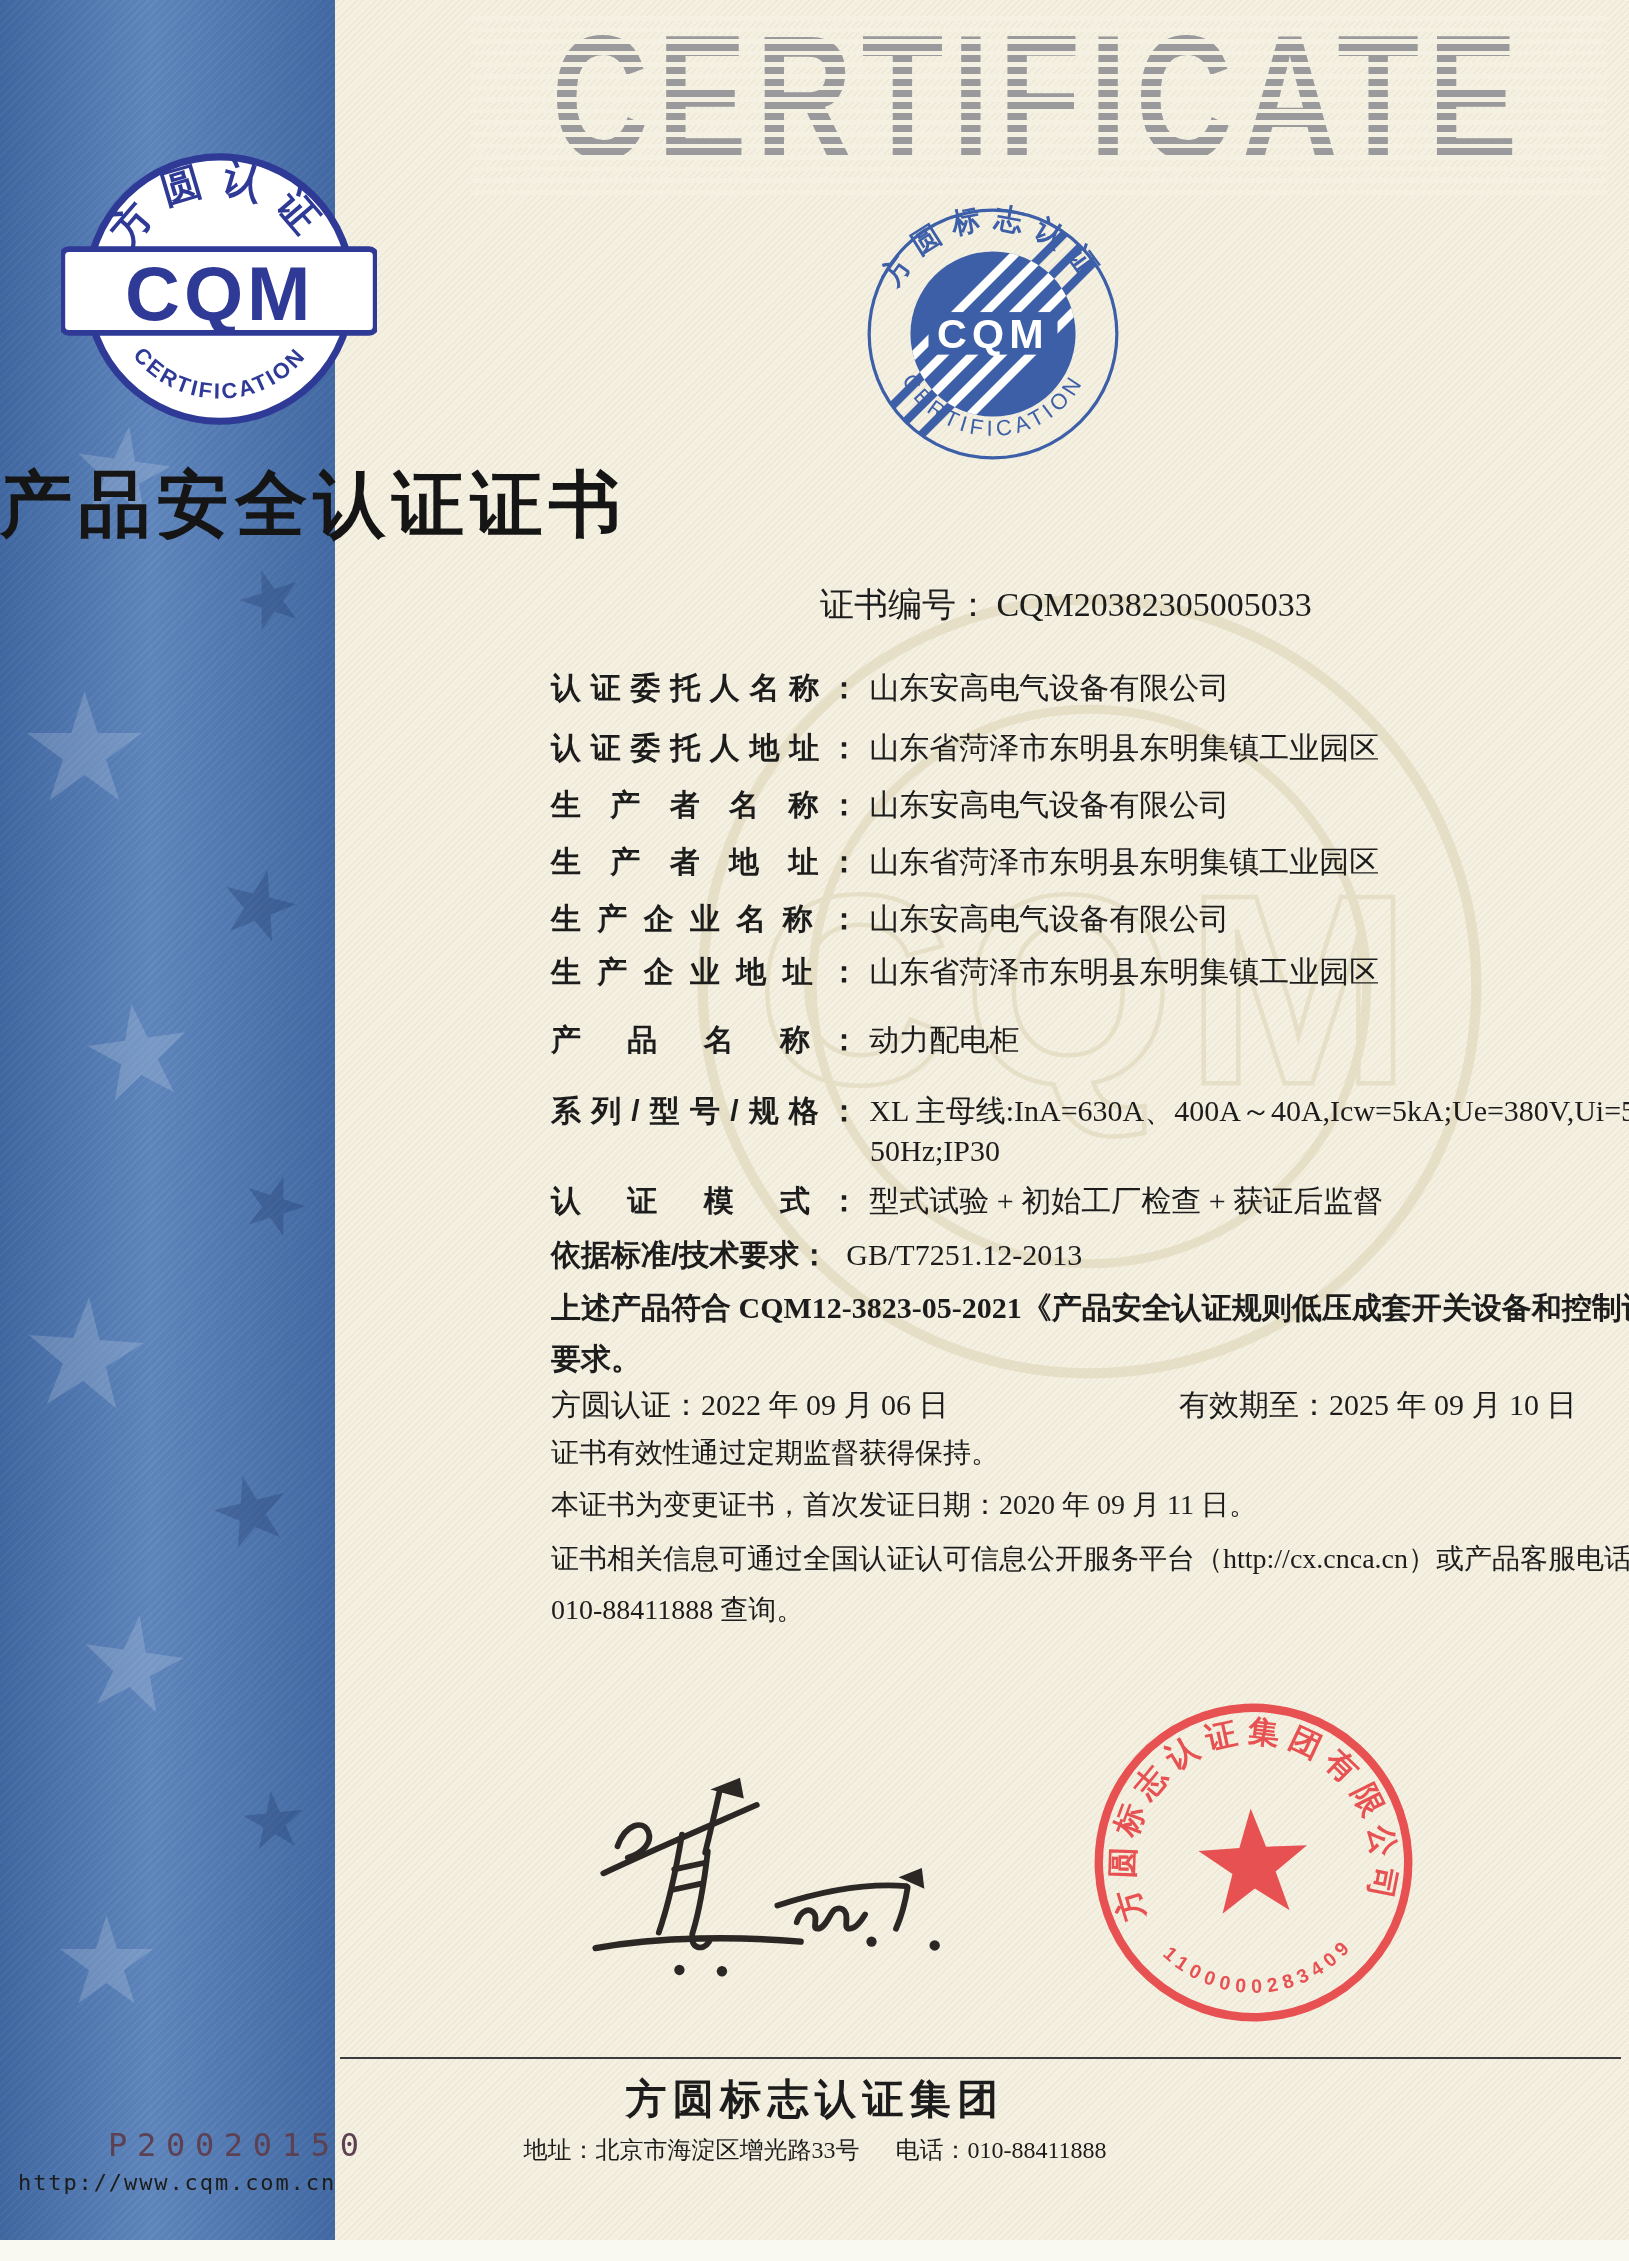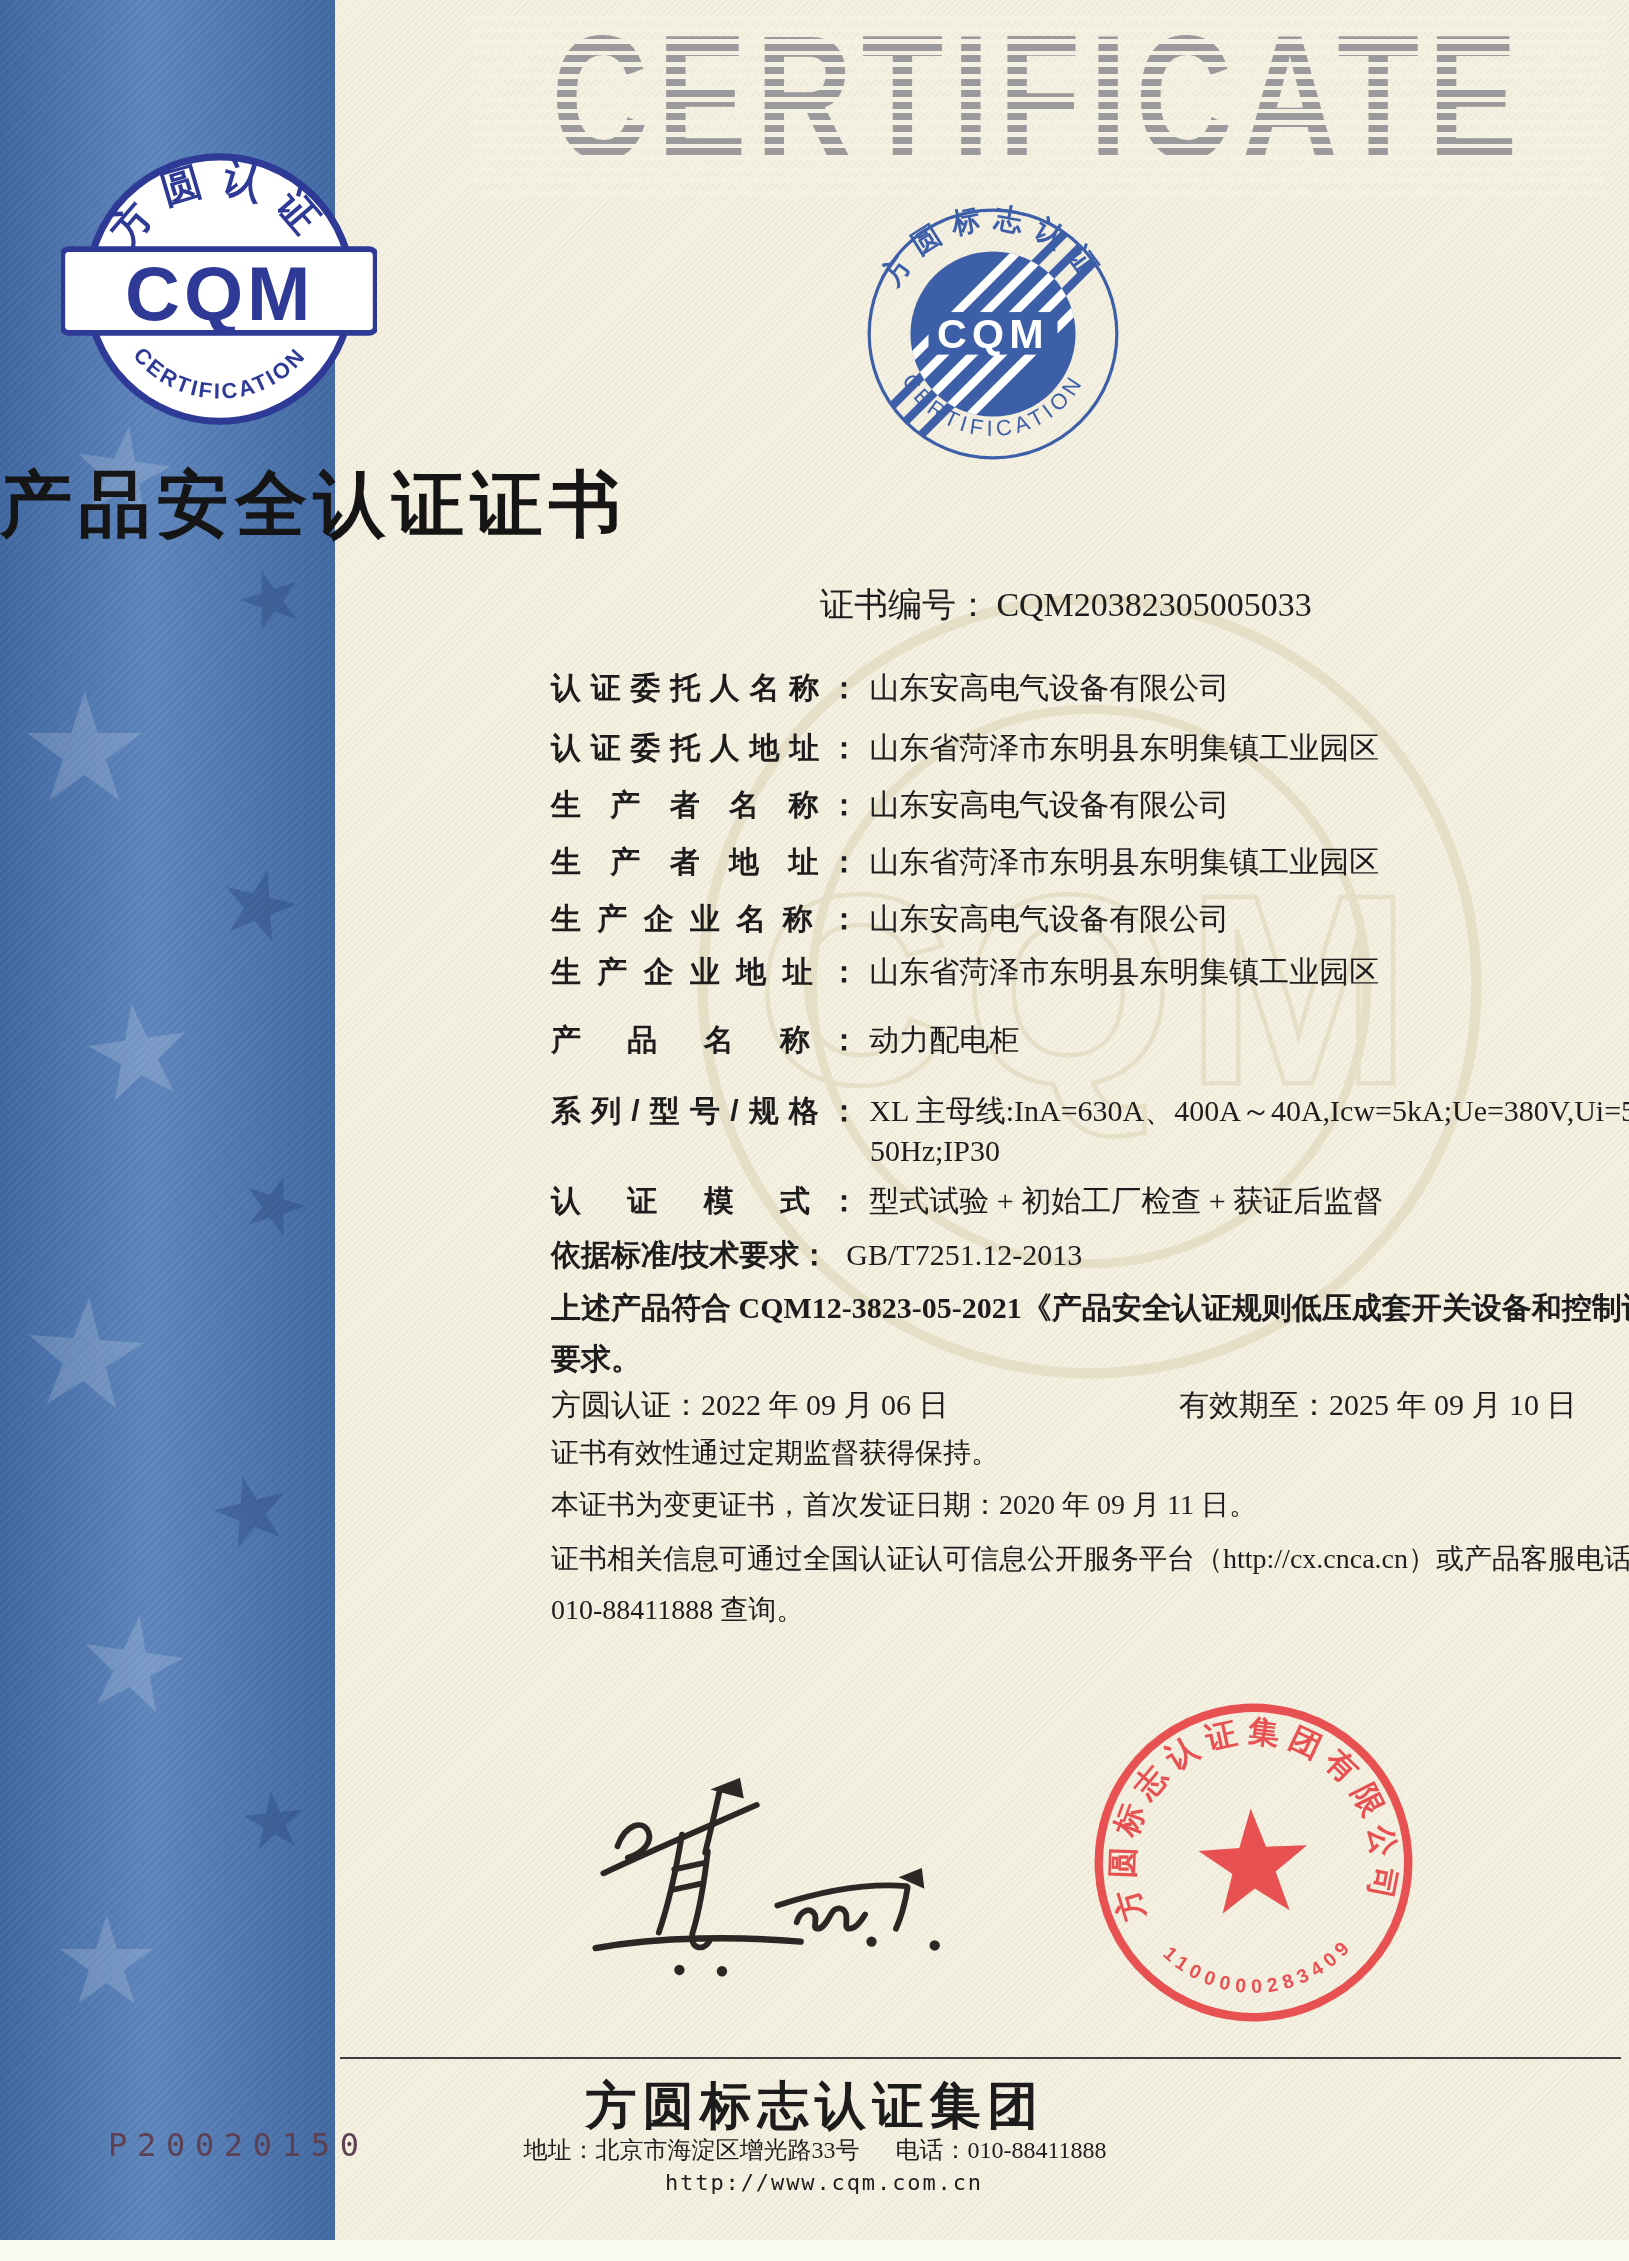--- a/index.html
+++ b/index.html
@@ -33,24 +33,24 @@
     font-family:"Liberation Sans","DejaVu Sans",sans-serif;}
   .row .val{margin-left:10.3px;}
   .cont{left:870px;font-size:30px;}
   .wide .lbl2{font-weight:bold;font-family:"Liberation Sans","DejaVu Sans",sans-serif;}
   .wide .val{margin-left:17px;}
   .boldline{left:551px;font-size:30px;font-weight:bold;}
   .note{left:551px;font-size:28px;}
   .datecell{font-size:30px;}
   
   .divider{position:absolute;left:340px;top:2057px;width:1281px;height:1.9px;background:#3c3c3c;}
-  .f-org{left:0;right:0;top:2072px;text-align:center;font-size:51px;font-weight:bold;letter-spacing:6.4px;}
+  .f-org{left:0;right:0;top:2072px;text-align:center;font-size:41px;font-weight:bold;letter-spacing:6.4px;}
   .f-addr{left:0;right:0;top:2134px;text-align:center;font-size:24px;}
   .f-addr .gap{display:inline-block;width:36px;}
-  .f-url{left:18px;right:0;top:2170px;text-align:center;font-size:22px;letter-spacing:1.9px;
+  .f-url{left:18px;right:0;top:2170px;text-align:left;font-size:22px;letter-spacing:1.9px;
     font-family:"DejaVu Sans Mono","Liberation Mono",monospace;}
   .serial{left:108px;top:2126px;font-size:32px;letter-spacing:9.7px;color:#5d4052;
     font-family:"DejaVu Sans Mono","Liberation Mono",monospace;}
   .bottomstrip{position:absolute;left:0;top:2240px;width:1630px;height:21px;background:#faf9f1;}
   .logoabs{position:absolute;}
   .stamp-wrap{position:absolute;left:1091px;top:1700px;width:325px;height:325px;transform:rotate(-3deg);opacity:.95;}
   .wm{position:absolute;left:664px;top:561px;opacity:.55;pointer-events:none;}
   svg text{font-family:"Liberation Sans","DejaVu Sans",sans-serif;}
 </style>
 </head>

